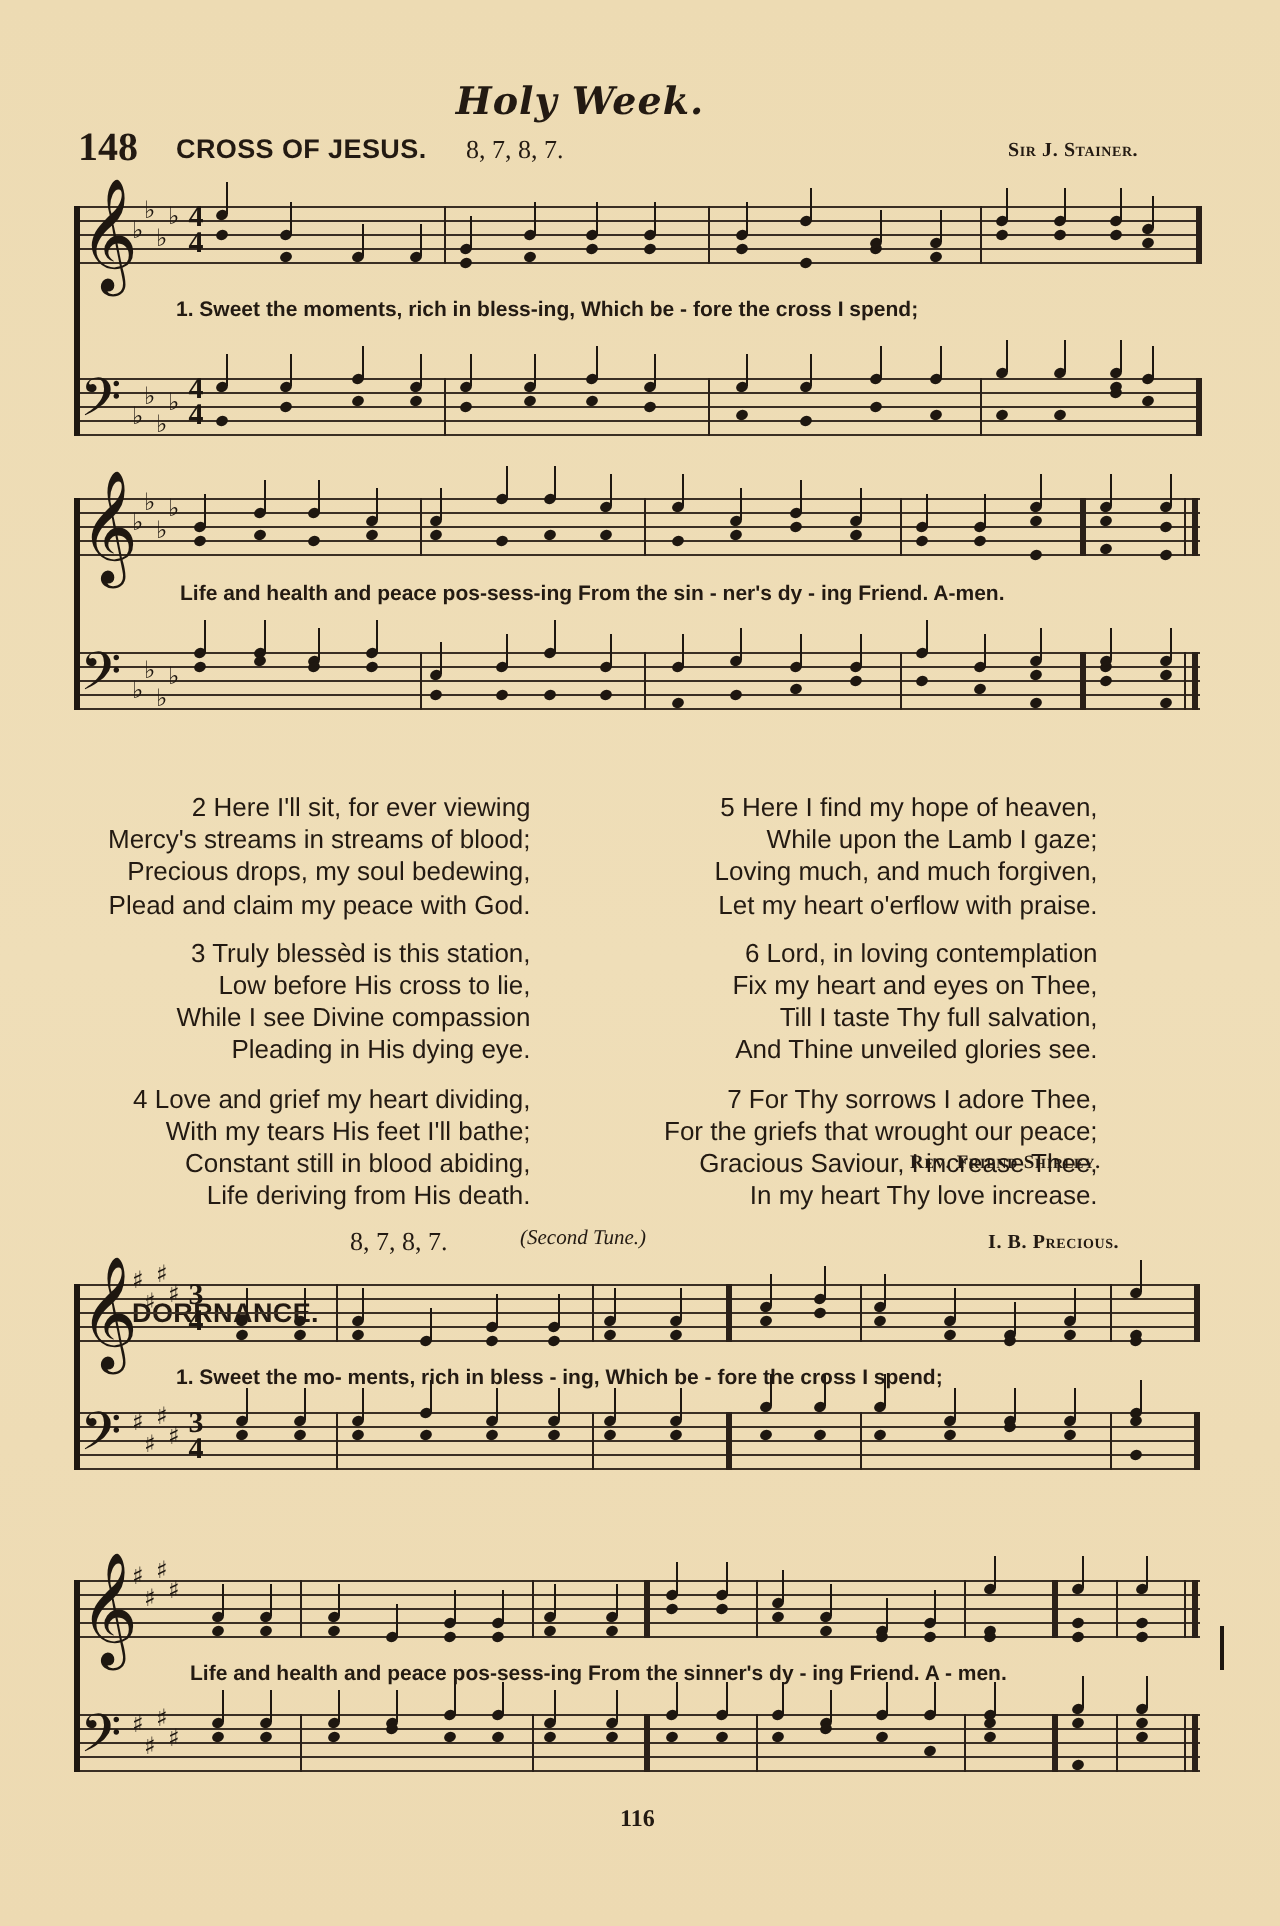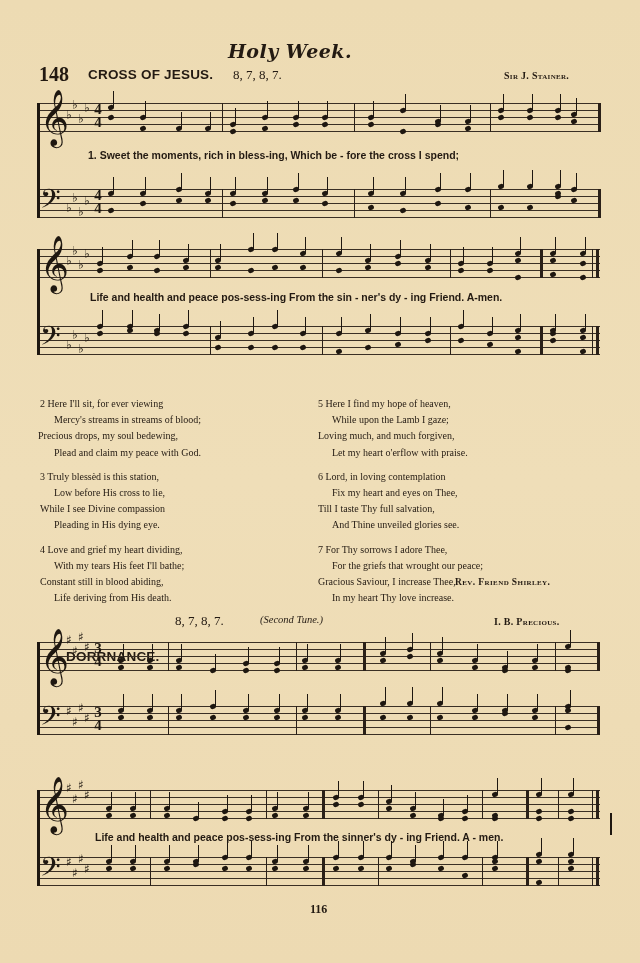--- a/index.html
+++ b/index.html
@@ -19,21 +19,21 @@
   .staff{position:absolute;}
   .staff-line{position:absolute;left:0;right:0;height:1px;background:#3a2f24;}
   .bar{position:absolute;width:1.4px;background:#2a2018;}
   .bar.thick{width:3px;}
   .brace{position:absolute;width:3px;background:#1e1710;}
   .clef{position:absolute;font-family:"DejaVu Sans",sans-serif;color:#1e1710;line-height:1;}
   .acc{position:absolute;font-family:"DejaVu Sans",sans-serif;font-size:12px;color:#1e1710;line-height:1;}
   .ts{position:absolute;font-family:"Liberation Serif",serif;font-weight:bold;font-size:15px;line-height:13px;color:#1e1710;text-align:center;}
   .note{position:absolute;width:6px;height:5px;background:#1e1710;border-radius:50%;transform:rotate(-20deg);}
   .stem{position:absolute;width:1px;background:#1e1710;}
-  .verse-col{position:absolute;font-family:Liberation Serif, serif;font-size:10px;line-height:16.2px;}
+  .verse-col{position:absolute;font-family:Liberation Sans, sans-serif;font-size:13px;line-height:16.2px;text-align:right;}
   .verse-line{white-space:nowrap;}
   .verse-line.indent{padding-left:14px;}
   .verse{margin-bottom:8px;}
   .author{font-family:"Liberation Serif",serif;font-weight:bold;font-size:9.5px;letter-spacing:0.4px;}
   .page-num{font-family:"Liberation Serif",serif;font-weight:bold;font-size:12px;}
 </style>
 </head>
 <body>
 
 <div class="page">
@@ -501,20 +501,21 @@
       <div class="stem" style="left:537px;top:693.5px;height:16px;"></div>
       <div class="note" style="left:565px;top:664.5px;"></div>
       <div class="note" style="left:565px;top:668px;"></div>
       <div class="note" style="left:565px;top:643.5px;"></div>
       <div class="note" style="left:565px;top:704px;"></div>
       <div class="note" style="left:565px;top:725px;"></div>
       <div class="note" style="left:565px;top:707.5px;"></div>
       <div class="stem" style="left:570px;top:629.5px;height:16px;"></div>
       <div class="stem" style="left:570px;top:690px;height:16px;"></div>
     </div>
+  <div class="abs lyric" style="left:88px;top:683px;">1. Sweet the mo- ments, rich in bless - ing, Which be - fore the cross I spend;</div>
 
   <div id="sys4">
       <div class="staff" style="left:38px;top:790px;width:562px;height:29px;">
         <div class="staff-line" style="top:0px;"></div>
         <div class="staff-line" style="top:7px;"></div>
         <div class="staff-line" style="top:14px;"></div>
         <div class="staff-line" style="top:21px;"></div>
         <div class="staff-line" style="top:28px;"></div>
       </div>
       <div class="staff" style="left:38px;top:857px;width:562px;height:29px;">

